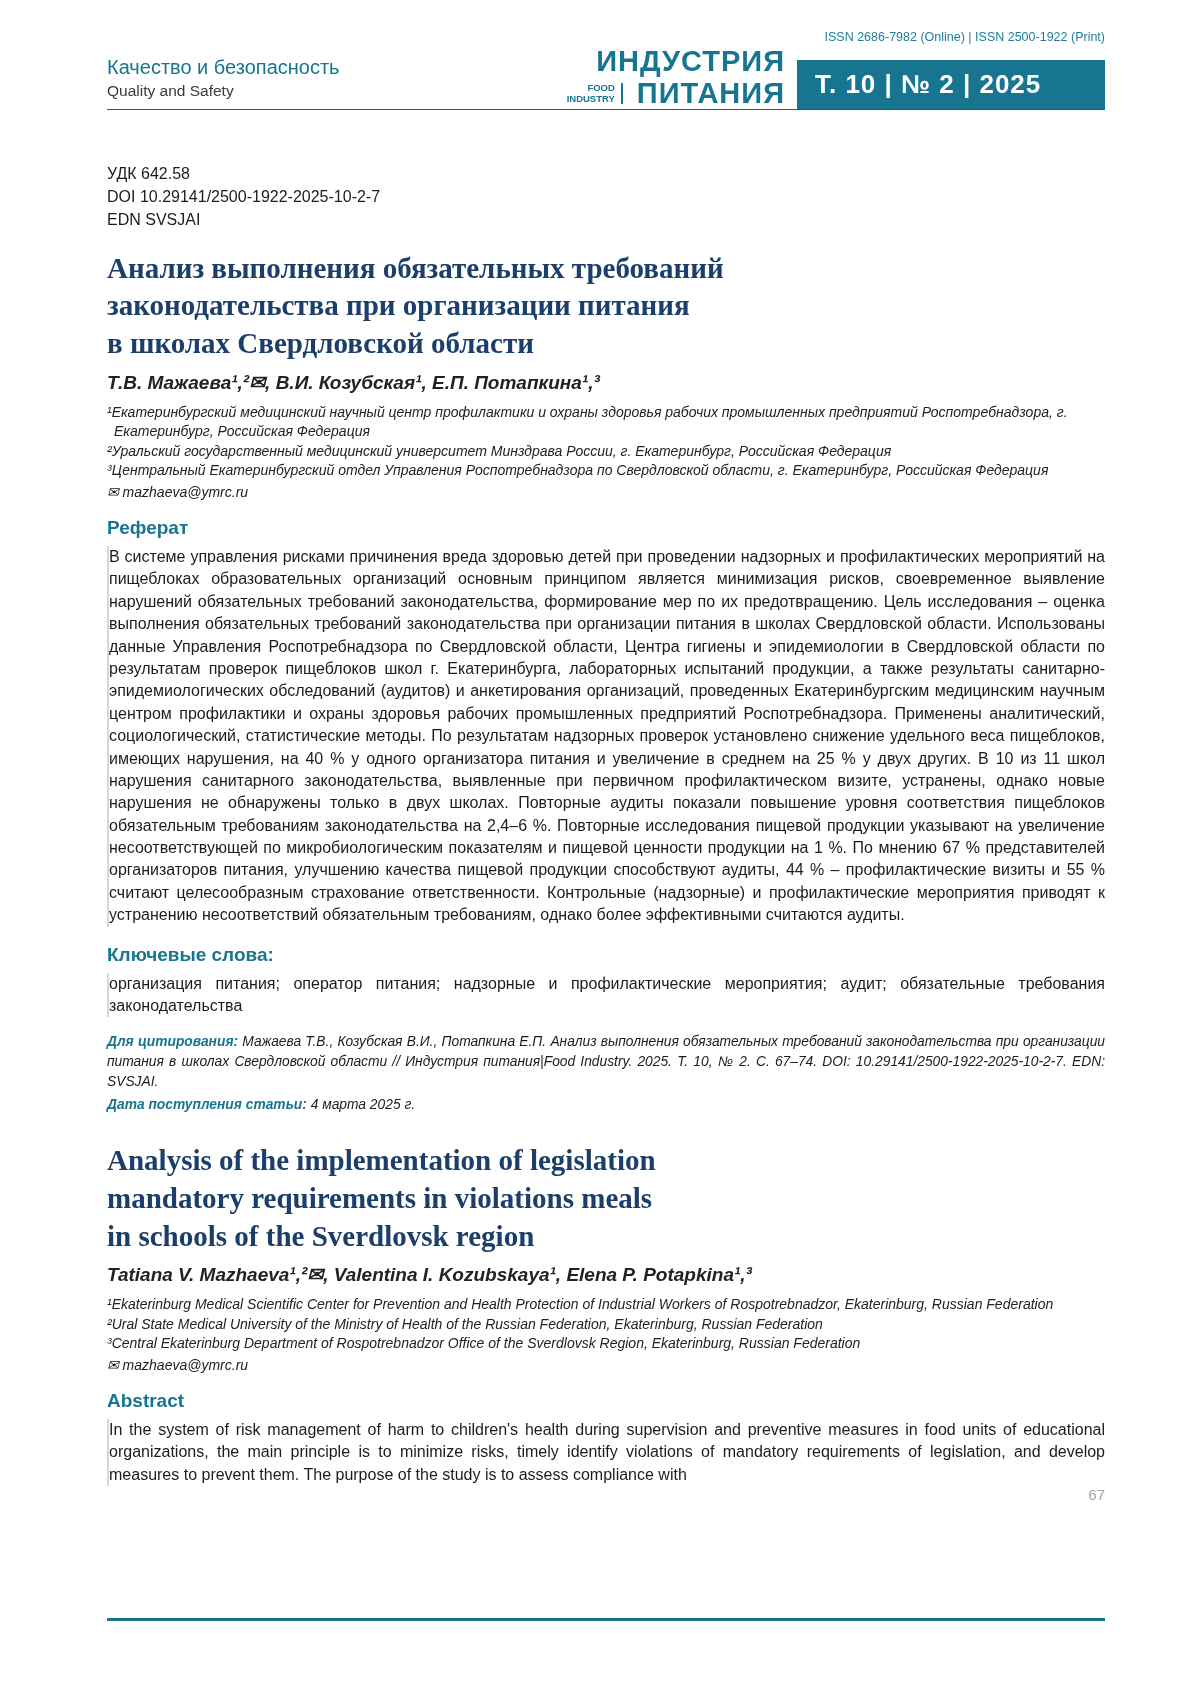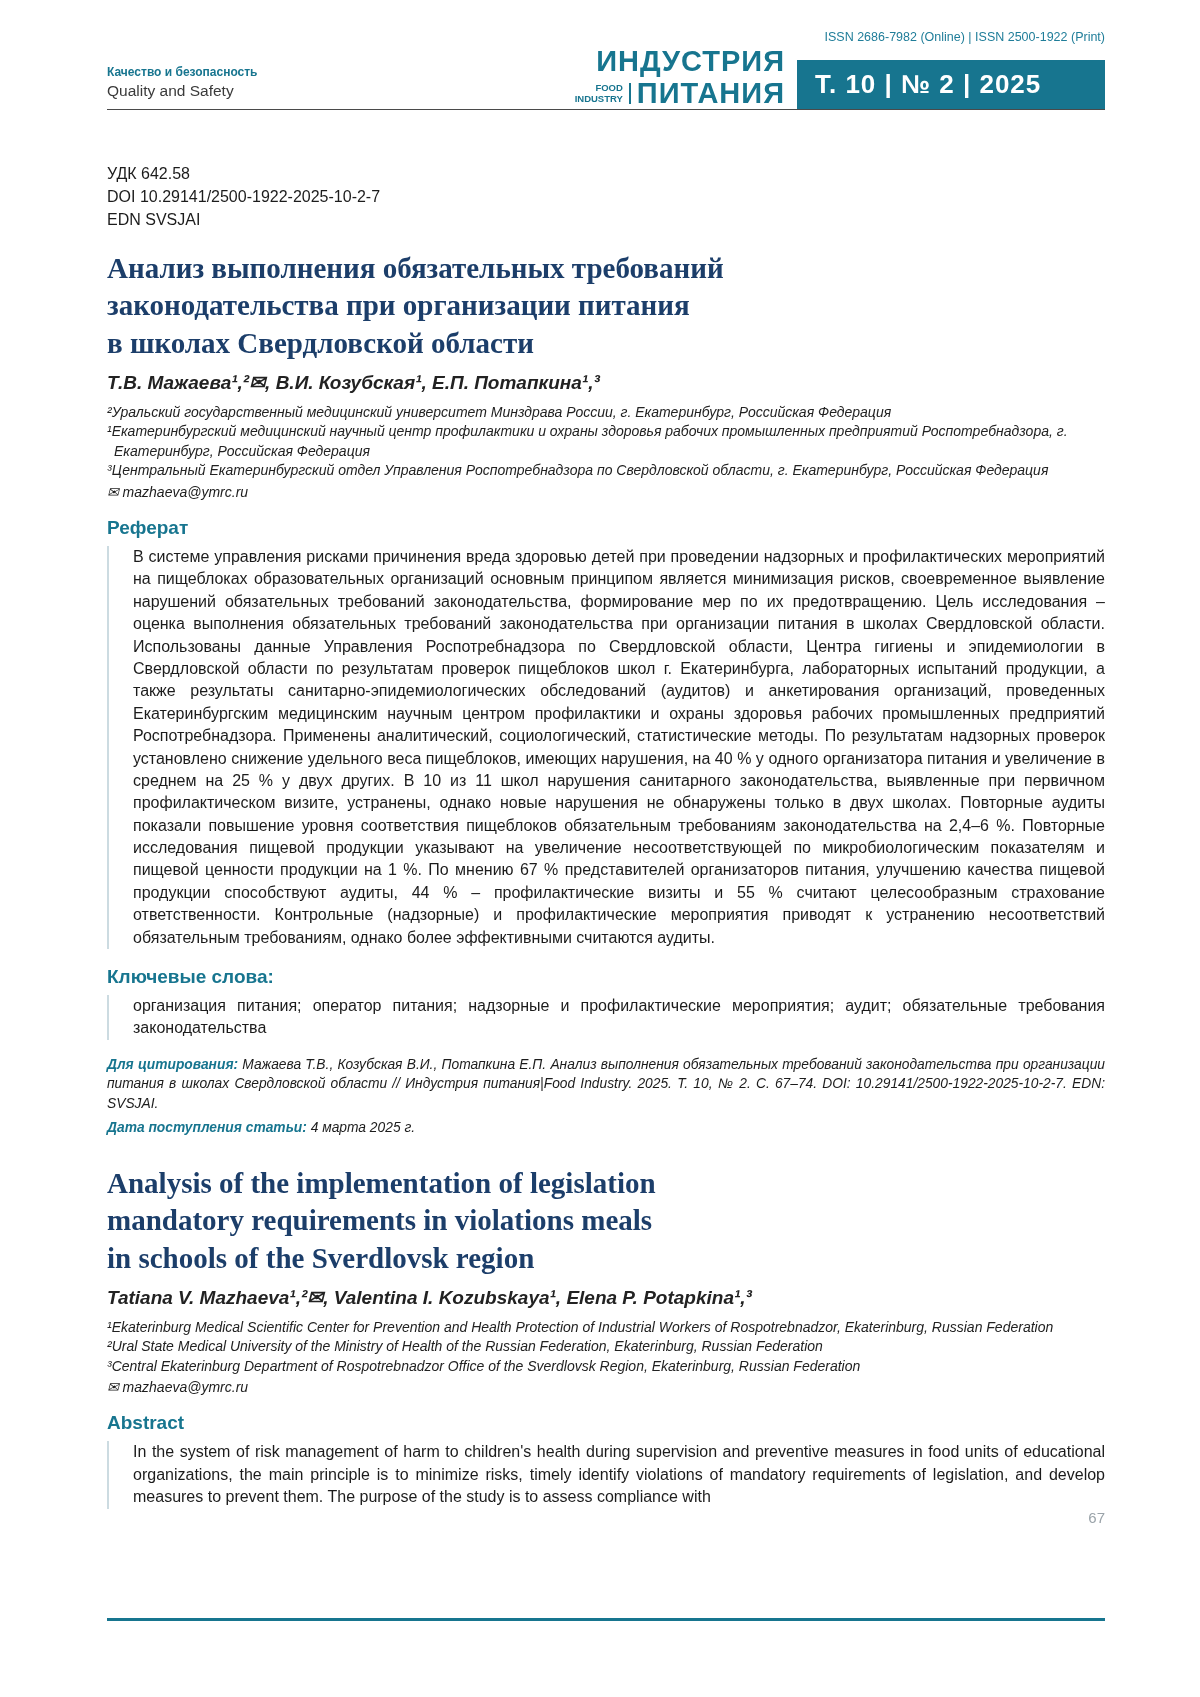--- a/index.html
+++ b/index.html
@@ -8,45 +8,45 @@
 
   .page {
     width: 1200px; height: 1630px; margin: 0 auto; position: relative;
     padding: 30px 95px 0 107px; overflow: hidden; background: #fff;
   }
 
   
   .issn-line { color: #1f7d99; font-size: 12.5px; text-align: right; margin-bottom: 3px; }
   .header-row { display: flex; justify-content: space-between; align-items: flex-end; border-bottom: 1.5px solid #4a4a4a; }
   .journal-names { padding-bottom: 9px; }
-  .jname-ru { color: #17758f; font-size: 12px; margin-bottom: 3px; font-weight: bold; }
+  .jname-ru { color: #17758f; font-size: 20px; margin-bottom: 3px; }
   .jname-en { color: #3a3a3a; font-size: 15.5px; }
   .header-right { display: flex; align-items: flex-end; gap: 12px; }
   .logo { color: #17758f; font-weight: bold; text-align: right; line-height: 1; padding-bottom: 1px; }
   .logo-top { font-size: 29px; letter-spacing: 1px; }
   .logo-bottom { display: flex; align-items: center; justify-content: flex-end; margin-top: 3px; }
-  .food-ind { font-size: 9.5px; line-height: 1.1; text-align: right; padding-right: 6px; margin-right: 6px; border-right: 2.5px solid #17758f; }
+  .food-ind { font-size: 9.5px; line-height: 1.1; text-align: right; padding-right: 6px; margin-right: 14px; border-right: 2.5px solid #17758f; }
   .logo-pit { font-size: 29px; letter-spacing: 1px; }
   .issue-box { background: #17758f; color: #ffffff; font-size: 26px; font-weight: 600; padding: 9px 16px 9px 18px; min-width: 308px; letter-spacing: 1px; }
 
   
   .meta { margin-top: 52px; font-size: 16px; line-height: 1.45; color: #1c1c1c; }
 
   
   .title { font-family: "Liberation Serif", serif; font-weight: 700; color: #1c3e6a; font-size: 29px; line-height: 1.3; margin: 18px 0 8px; }
   .title .tline { display: block; }
   .authors { font-style: italic; font-weight: 700; font-size: 19px; margin: 6px 0 9px; color: #222; }
   .affils { font-style: italic; font-size: 14px; line-height: 1.4; color: #222; }
   .affils .affil { padding-left: 7px; text-indent: -7px; }
   .email-line { font-style: italic; font-size: 14px; margin-top: 3px; }
   .email-line a { color: inherit; text-decoration: none; }
 
   
   .sec-h { color: #17758f; font-size: 19px; font-weight: 600; margin: 17px 0 7px; }
-  .bar { border-left: 2px solid #ccdbe1; padding-left: 24px; }
+  .bar { border-left: 2px solid #ccdbe1; padding-left: 0; }
   .abstract-text { font-size: 16px; line-height: 1.4; text-align: justify; margin: 0; }
   .keywords { font-size: 16px; line-height: 1.4; text-align: justify; margin: 0; }
 
   .citation { font-style: italic; font-size: 13.8px; line-height: 1.42; text-align: justify; margin: 15px 0 6px; }
   .cite-label { color: #17758f; font-weight: 700; }
   .received { font-style: italic; font-size: 13.8px; margin: 4px 0 0; }
 
   .en-block { margin-top: 30px; }
 
   
@@ -89,22 +89,22 @@
 
   <div class="title">
     <span class="tline">Анализ выполнения обязательных требований</span>
     <span class="tline">законодательства при организации питания</span>
     <span class="tline">в школах Свердловской области</span>
   </div>
 
   <div class="authors">Т.В. Мажаева¹,²✉, В.И. Козубская¹, Е.П. Потапкина¹,³</div>
 
   <div class="affils">
+    <div class="affil">¹Екатеринбургский медицинский научный центр профилактики и охраны здоровья рабочих промышленных предприятий Роспотребнадзора, г. Екатеринбург, Российская Федерация</div>
     <div class="affil">²Уральский государственный медицинский университет Минздрава России, г. Екатеринбург, Российская Федерация</div>
-    <div class="affil">¹Екатеринбургский медицинский научный центр профилактики и охраны здоровья рабочих промышленных предприятий Роспотребнадзора, г. Екатеринбург, Российская Федерация</div>
     <div class="affil">³Центральный Екатеринбургский отдел Управления Роспотребнадзора по Свердловской области, г. Екатеринбург, Российская Федерация</div>
   </div>
   <div class="email-line">
     <a href="#">✉ mazhaeva@ymrc.ru</a>
   </div>
 
   <div class="sec-h">Реферат</div>
   <p class="abstract-text bar">В системе управления рисками причинения вреда здоровью детей при проведении надзорных и профилактических мероприятий на пищеблоках образовательных организаций основным принципом является минимизация рисков, своевременное выявление нарушений обязательных требований законодательства, формирование мер по их предотвращению. Цель исследования – оценка выполнения обязательных требований законодательства при организации питания в школах Свердловской области. Использованы данные Управления Роспотребнадзора по Свердловской области, Центра гигиены и эпидемиологии в Свердловской области по результатам проверок пищеблоков школ г. Екатеринбурга, лабораторных испытаний продукции, а также результаты санитарно-эпидемиологических обследований (аудитов) и анкетирования организаций, проведенных Екатеринбургским медицинским научным центром профилактики и охраны здоровья рабочих промышленных предприятий Роспотребнадзора. Применены аналитический, социологический, статистические методы. По результатам надзорных проверок установлено снижение удельного веса пищеблоков, имеющих нарушения, на 40 % у одного организатора питания и увеличение в среднем на 25 % у двух других. В 10 из 11 школ нарушения санитарного законодательства, выявленные при первичном профилактическом визите, устранены, однако новые нарушения не обнаружены только в двух школах. Повторные аудиты показали повышение уровня соответствия пищеблоков обязательным требованиям законодательства на 2,4–6 %. Повторные исследования пищевой продукции указывают на увеличение несоответствующей по микробиологическим показателям и пищевой ценности продукции на 1 %. По мнению 67 % представителей организаторов питания, улучшению качества пищевой продукции способствуют аудиты, 44 % – профилактические визиты и 55 % считают целесообразным страхование ответственности. Контрольные (надзорные) и профилактические мероприятия приводят к устранению несоответствий обязательным требованиям, однако более эффективными считаются аудиты.</p>
 
   <div class="sec-h">Ключевые слова:</div>

